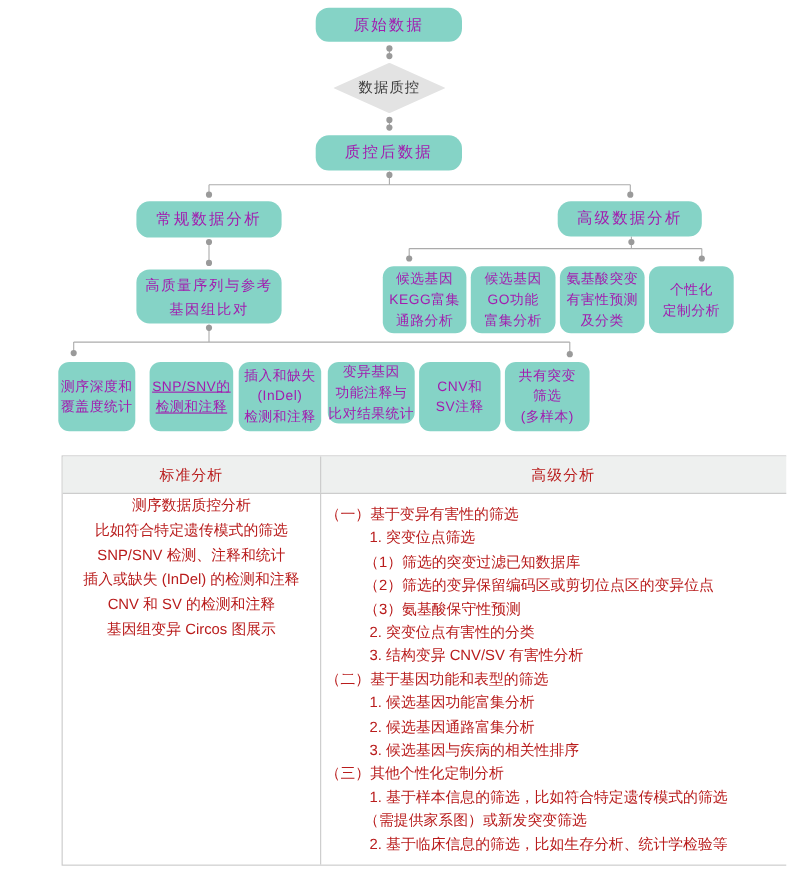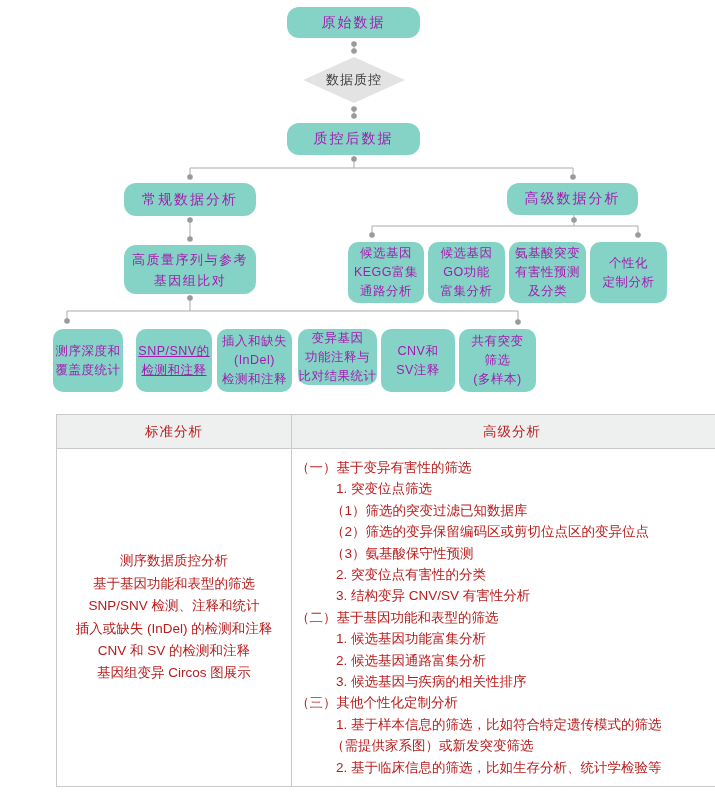--- a/index.html
+++ b/index.html
@@ -27,21 +27,21 @@
     border:1px solid #c9c9c9;display:flex;flex-direction:column;
     font-size:13.5px;color:#b91c1c;box-sizing:border-box;
   }
   .tbl-head{display:flex;height:33px;min-height:33px;background:#eef0ef;border-bottom:1px solid #c9c9c9;}
   .th{display:flex;align-items:center;justify-content:center;letter-spacing:1px;}
   .th.left{width:235px;border-right:1px solid #c9c9c9;box-sizing:border-box;}
   .th.right{flex:1;}
   .tbl-body{display:flex;flex:1;}
   .cell-left{
     width:235px;border-right:1px solid #c9c9c9;box-sizing:border-box;
-    display:flex;flex-direction:column;justify-content:center;align-items:center;
+    display:flex;flex-direction:column;align-items:center;
     line-height:22.4px;text-align:center;
   }
   .cell-right{flex:1;padding:8px 4px 0 2px;line-height:21.4px;}
   .adv-line.l0{padding-left:2px;}
   .adv-line.l1{padding-left:42px;}
   .adv-line.l1p{padding-left:37px;}
 </style>
 </head>
 <body>
 
@@ -126,21 +126,21 @@
 (多样本)</div>
 
   <div class="tbl">
     <div class="tbl-head">
       <div class="th left">标准分析</div>
       <div class="th right">高级分析</div>
     </div>
     <div class="tbl-body">
       <div class="cell-left">
         <div class="std-line">测序数据质控分析</div>
-        <div class="std-line">基于基因功能和表型的筛选</div>
+        <div class="std-line">比如符合特定遗传模式的筛选</div>
         <div class="std-line">SNP/SNV 检测、注释和统计</div>
         <div class="std-line">插入或缺失 (InDel) 的检测和注释</div>
         <div class="std-line">CNV 和 SV 的检测和注释</div>
         <div class="std-line">基因组变异 Circos 图展示</div>
       </div>
       <div class="cell-right">
         <div class="adv-line l0">（一）基于变异有害性的筛选</div>
         <div class="adv-line l1">1. 突变位点筛选</div>
         <div class="adv-line l1p">（1）筛选的突变过滤已知数据库</div>
         <div class="adv-line l1p">（2）筛选的变异保留编码区或剪切位点区的变异位点</div>

